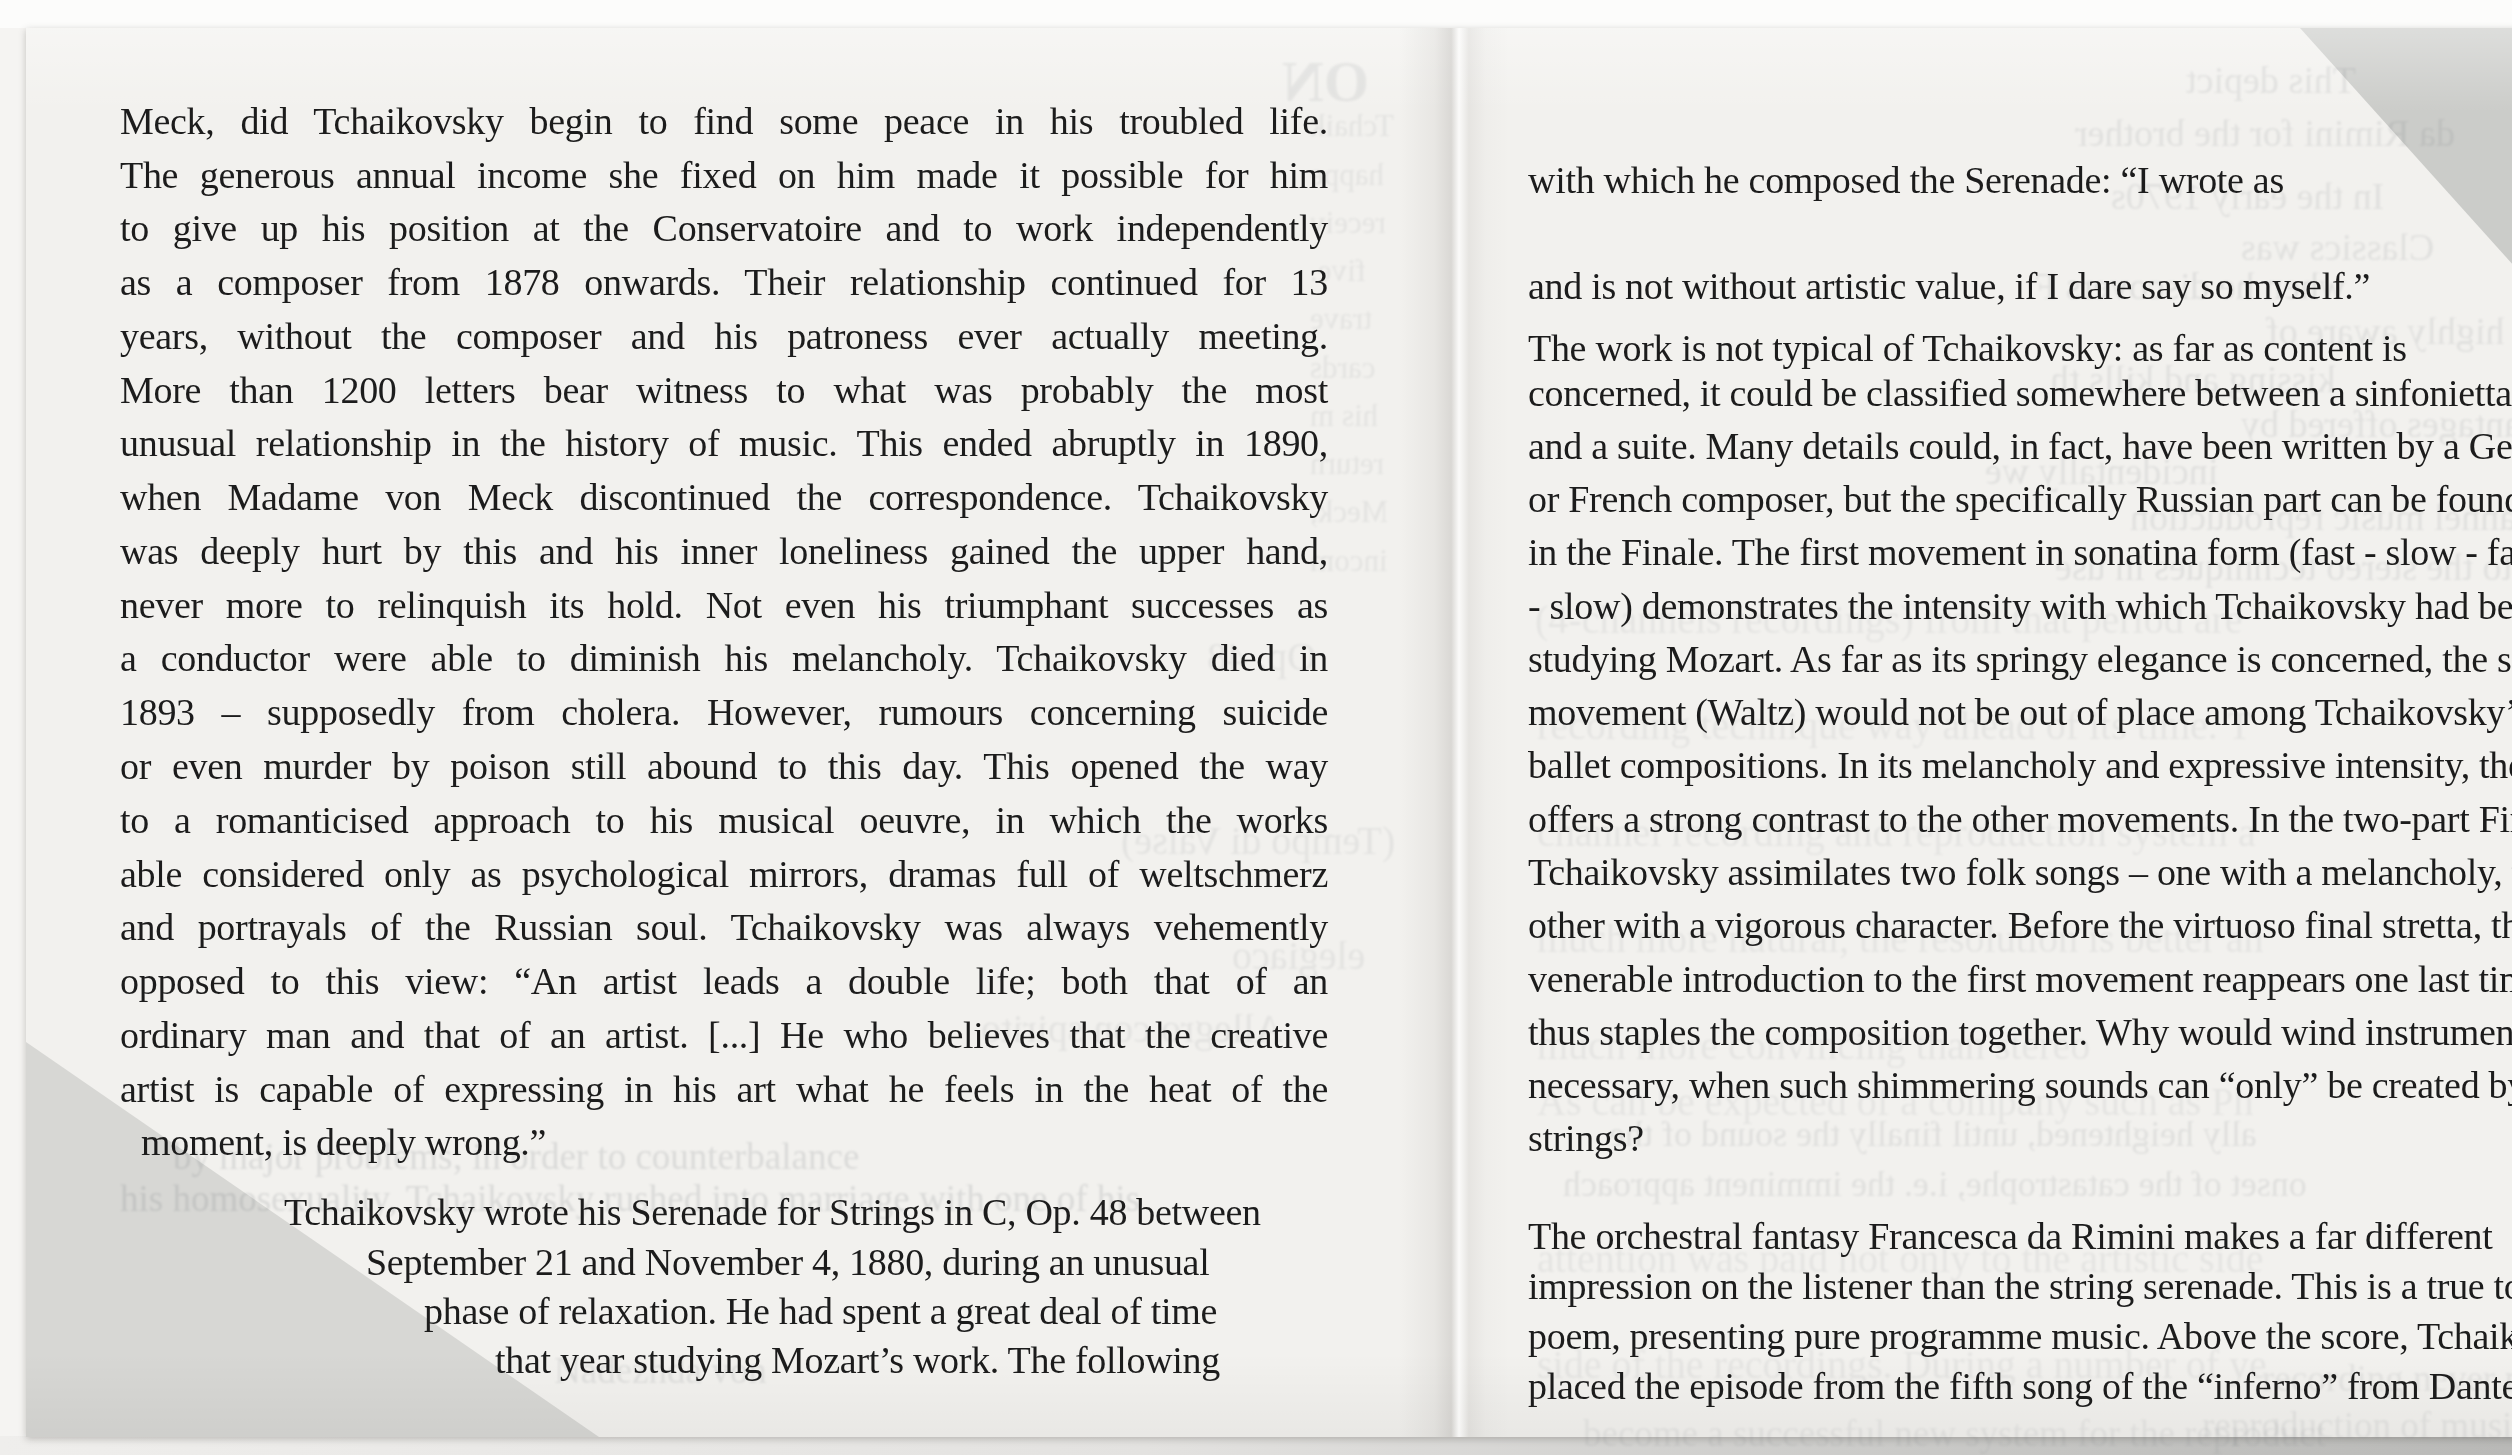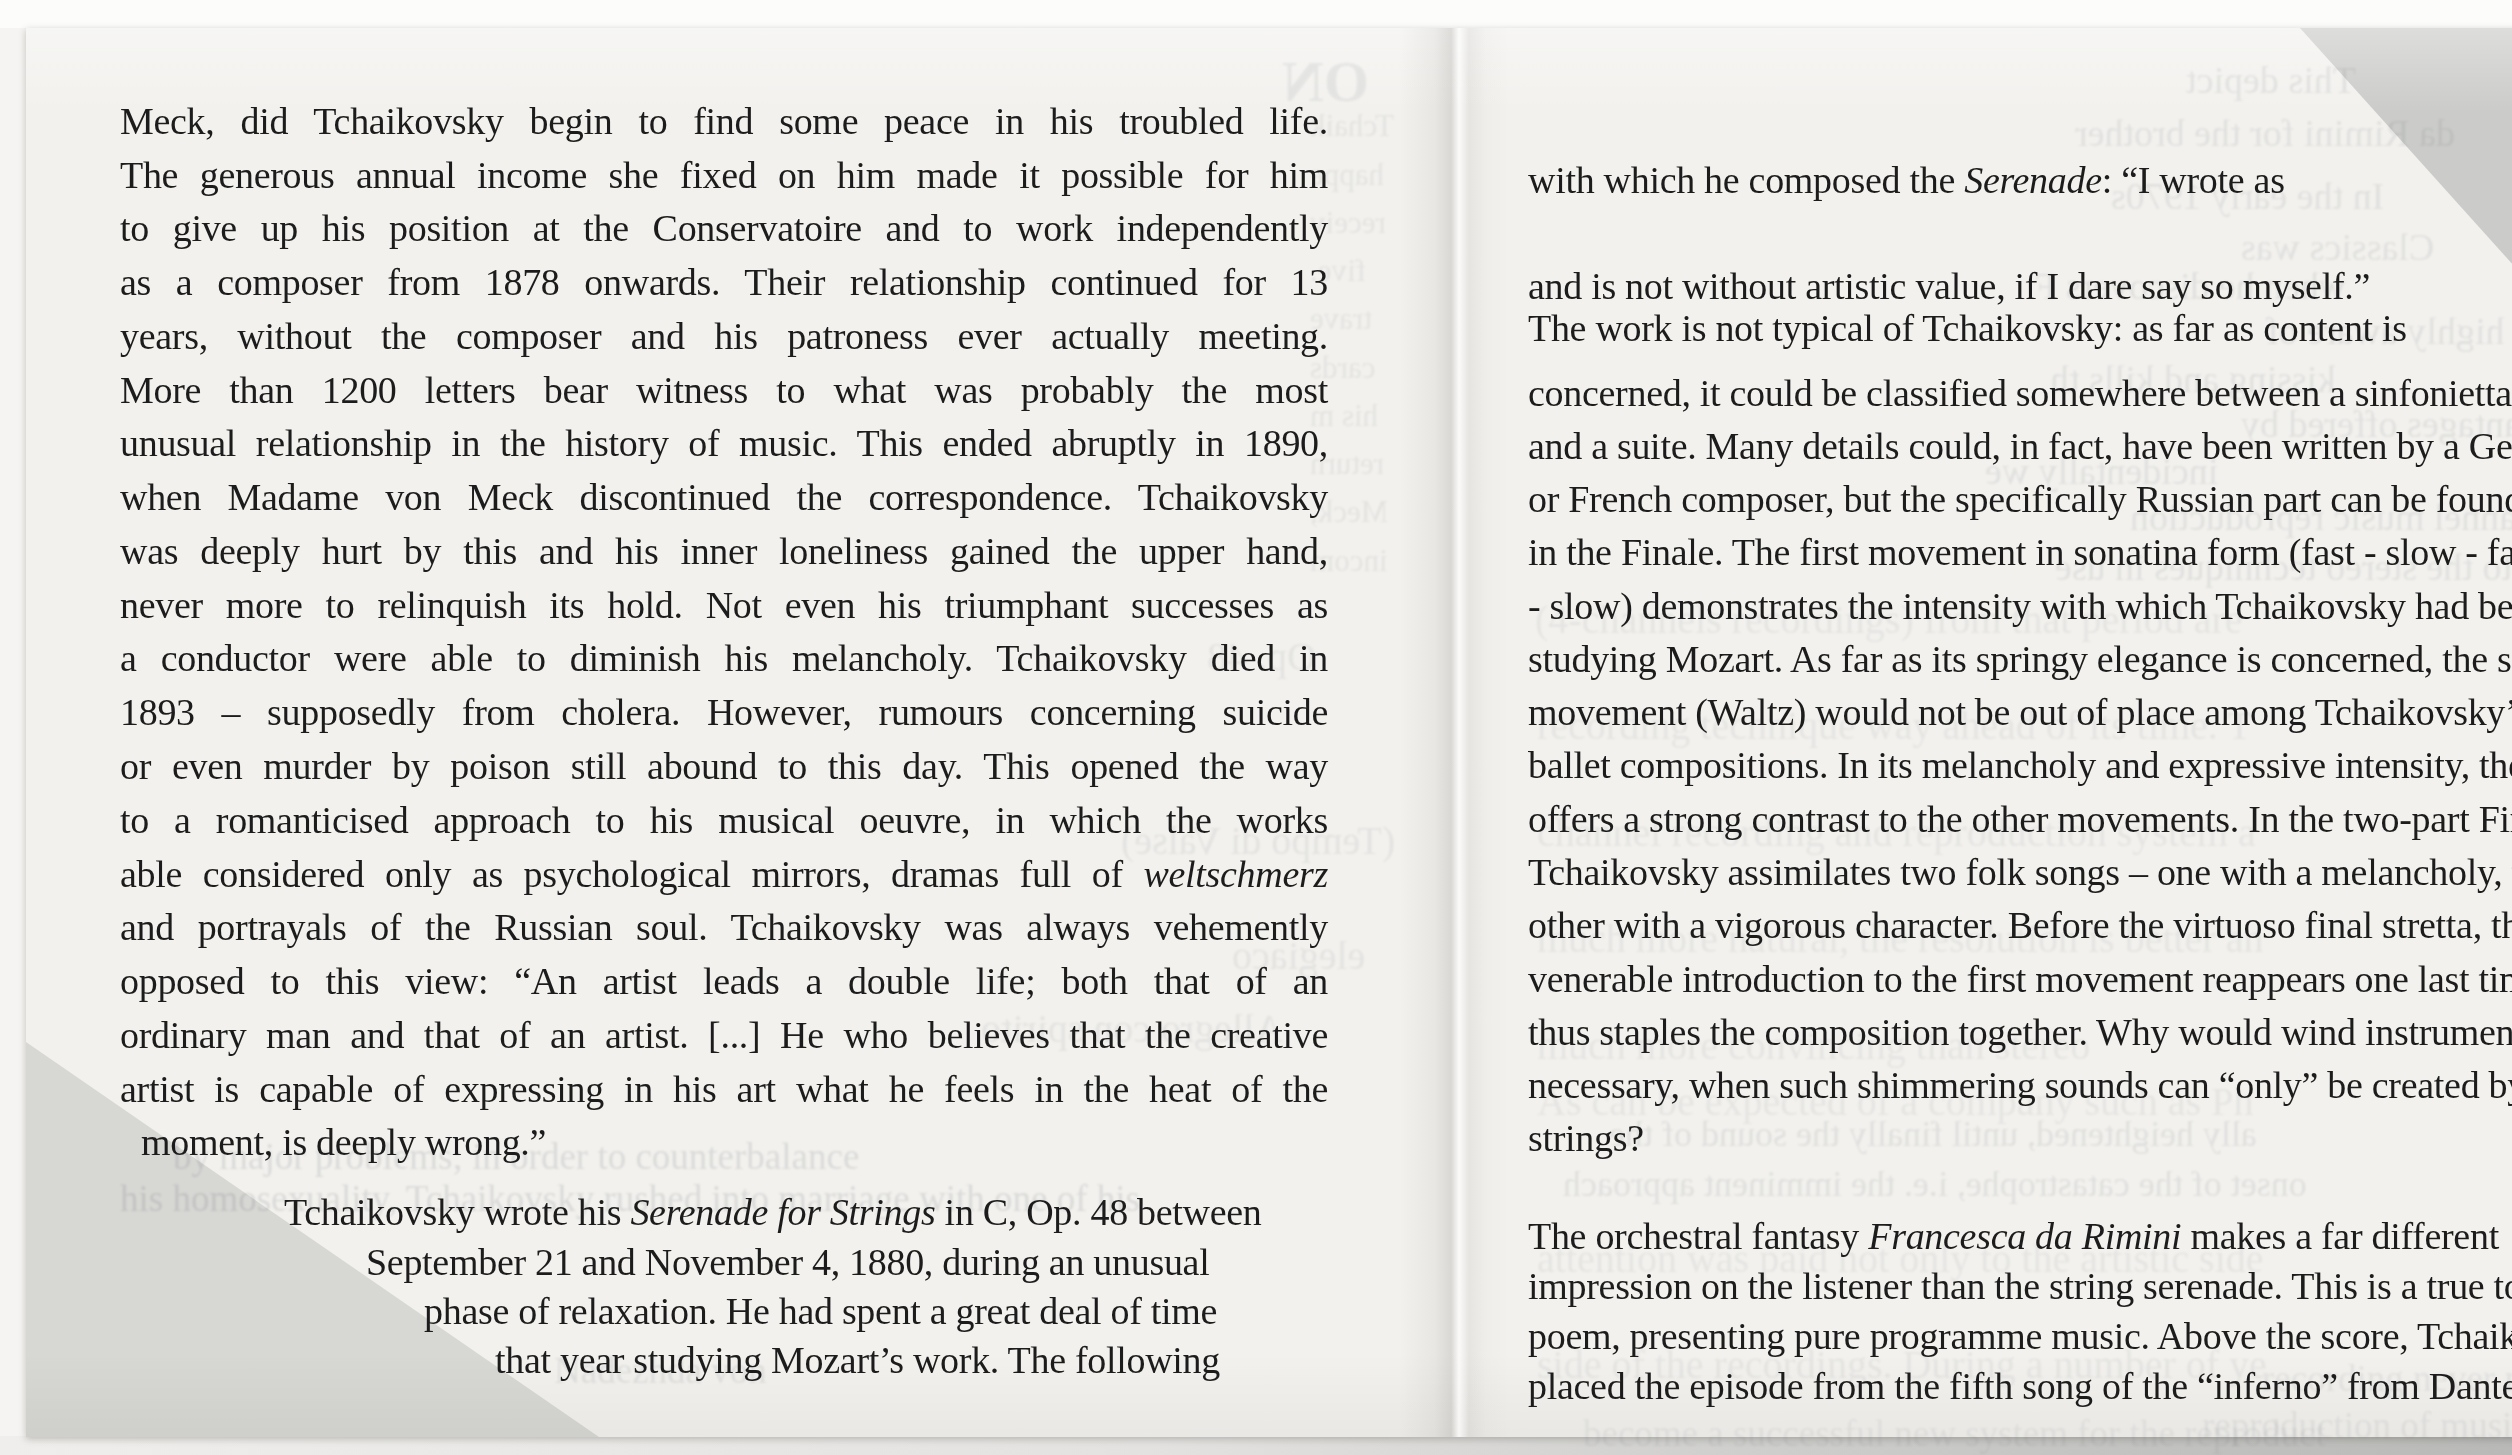--- a/index.html
+++ b/index.html
@@ -48,21 +48,21 @@
   }
   .ln{
     position:absolute;
     font-size:38px;line-height:1.18;
     color:#1c1c1c;letter-spacing:-0.3px;
     white-space:nowrap;
   }
   .ll{left:94px;}
   .rl{left:1502px;}
   .lj{width:1208px;white-space:normal;text-align:justify;text-align-last:justify;}
-  .em{font-style:italic;}
+  .em{}
   .gh{
     position:absolute;color:#646a70;white-space:nowrap;
     filter:blur(1px);
     letter-spacing:0;
   }
   .mir{transform:scaleX(-1);}
 </style>
 </head>
 <body>
 
@@ -143,21 +143,21 @@
     <div class="ln ll lj" style="top:1039px">artist is capable of expressing in his art what he feels in the heat of the</div>
     <div class="ln" style="left:115px;top:1092px">moment, is deeply wrong.”</div>
 
     <div class="ln" style="left:258px;top:1162px"><span>Tchaikovsky wrote his </span><span class="em">Serenade for Strings</span><span> in C, Op. 48 between</span></div>
     <div class="ln" style="left:340px;top:1212px">September 21 and November 4, 1880, during an unusual</div>
     <div class="ln" style="left:398px;top:1261px">phase of relaxation. He had spent a great deal of time</div>
     <div class="ln" style="left:469px;top:1310px">that year studying Mozart’s work. The following</div>
 
     <div class="ln rl" style="top:130px"><span>with which he composed the </span><span class="em">Serenade</span><span>: “I wrote as</span></div>
     <div class="ln rl" style="top:236px">and is not without artistic value, if I dare say so myself.”</div>
-    <div class="ln rl" style="top:278px">The work is not typical of Tchaikovsky: as far as content is</div>
+    <div class="ln rl" style="top:298px">The work is not typical of Tchaikovsky: as far as content is</div>
     <div class="ln rl" style="top:343px">concerned, it could be classified somewhere between a sinfonietta</div>
     <div class="ln rl" style="top:396px">and a suite. Many details could, in fact, have been written by a German</div>
     <div class="ln rl" style="top:449px">or French composer, but the specifically Russian part can be found</div>
     <div class="ln rl" style="top:502px">in the Finale. The first movement in sonatina form (fast - slow - fast</div>
     <div class="ln rl" style="top:556px">- slow) demonstrates the intensity with which Tchaikovsky had been</div>
     <div class="ln rl" style="top:609px">studying Mozart. As far as its springy elegance is concerned, the second</div>
     <div class="ln rl" style="top:662px">movement (Waltz) would not be out of place among Tchaikovsky’s</div>
     <div class="ln rl" style="top:715px">ballet compositions. In its melancholy and expressive intensity, the Elegy</div>
     <div class="ln rl" style="top:769px">offers a strong contrast to the other movements. In the two-part Finale,</div>
     <div class="ln rl" style="top:822px">Tchaikovsky assimilates two folk songs – one with a melancholy, the</div>

